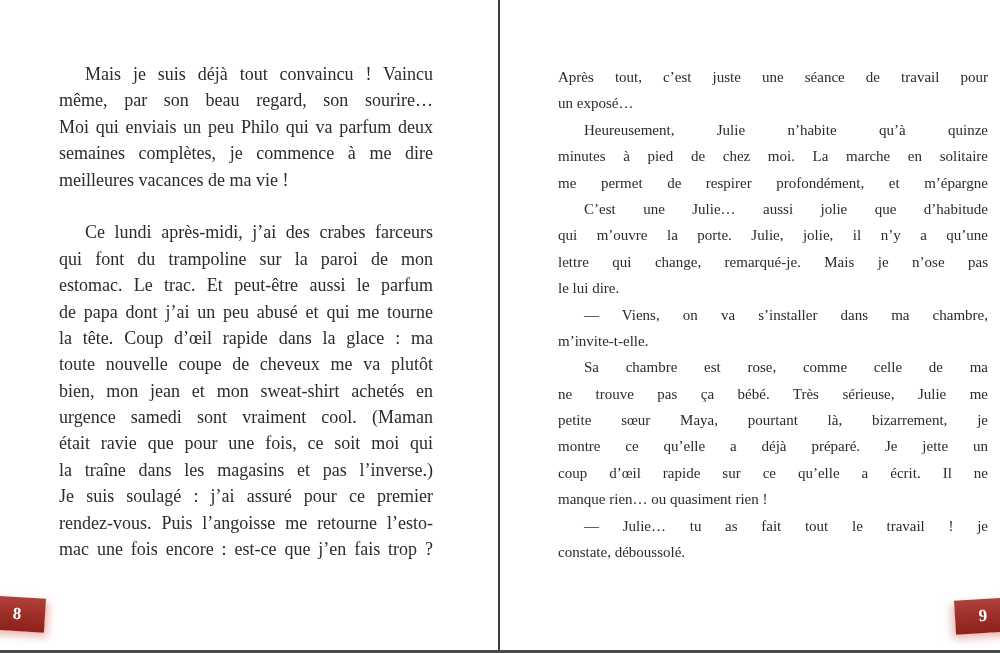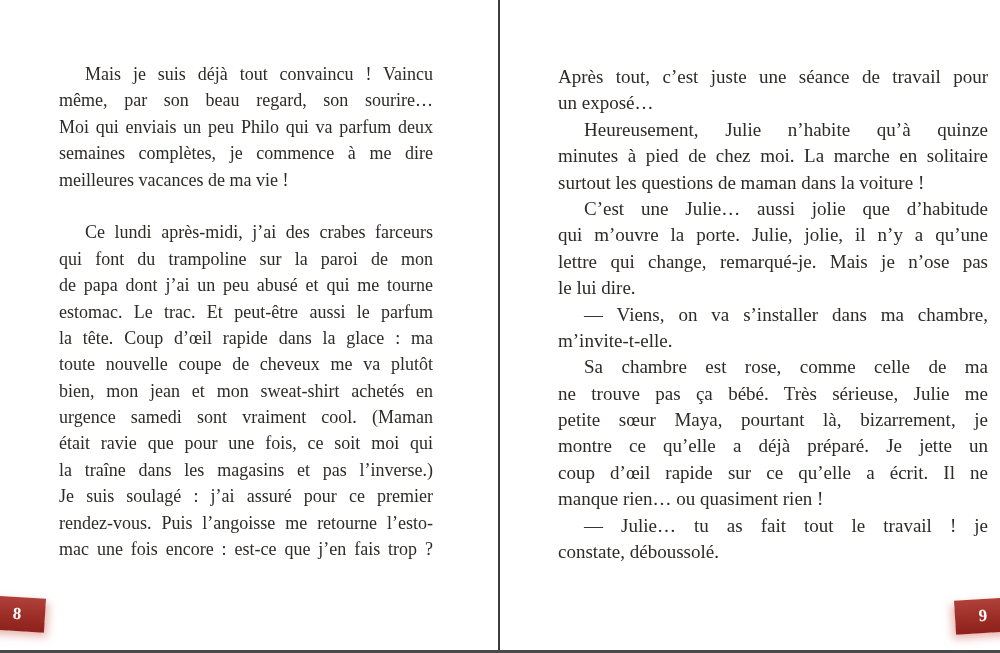--- a/index.html
+++ b/index.html
@@ -18,21 +18,21 @@
   .bottom-edge {
     position:absolute; left:0; bottom:0;
     width:1000px; height:3px;
     background:#4a4a4a;
   }
   .page-text {
     position:absolute;
     color:#2e2a28;
   }
   .left-text  { left:59px;  top:61px; width:374px; font-size:18px;   line-height:26.4px; }
-  .right-text { left:558px; top:64px; width:430px; font-size:19px; line-height:26.4px; }
+  .right-text { left:558px; top:64px; width:430px; font-size:15px; line-height:26.4px; }
   .para { margin:0; }
   .para.gap { margin-top:26.4px; }
   .line {
     height:26.4px;
     text-align:justify;
     text-align-last:justify;
     overflow:hidden;
   }
   .line.end { text-align-last:left; }
   .line.indent { text-indent:26px; }
@@ -65,43 +65,43 @@
   <div class="para">
     <div class="line indent">Mais je suis déjà tout convaincu ! Vaincu</div>
     <div class="line">même, par son beau regard, son sourire…</div>
     <div class="line">Moi qui enviais un peu Philo qui va parfum deux</div>
     <div class="line">semaines complètes, je commence à me dire</div>
     <div class="line end">meilleures vacances de ma vie !</div>
   </div>
   <div class="para gap">
     <div class="line indent">Ce lundi après-midi, j’ai des crabes farceurs</div>
     <div class="line">qui font du trampoline sur la paroi de mon</div>
+    <div class="line">estomac. Le trac. Et peut-être aussi le parfum</div>
     <div class="line">de papa dont j’ai un peu abusé et qui me tourne</div>
-    <div class="line">estomac. Le trac. Et peut-être aussi le parfum</div>
     <div class="line">la tête. Coup d’œil rapide dans la glace : ma</div>
     <div class="line">toute nouvelle coupe de cheveux me va plutôt</div>
     <div class="line">bien, mon jean et mon sweat-shirt achetés en</div>
     <div class="line">urgence samedi sont vraiment cool. (Maman</div>
     <div class="line">était ravie que pour une fois, ce soit moi qui</div>
     <div class="line">la traîne dans les magasins et pas l’inverse.)</div>
     <div class="line">Je suis soulagé : j’ai assuré pour ce premier</div>
     <div class="line">rendez-vous. Puis l’angoisse me retourne l’esto-</div>
     <div class="line">mac une fois encore : est-ce que j’en fais trop ?</div>
   </div>
 </div>
 
 <div class="page-text right-text">
   <div class="para">
     <div class="line">Après tout, c’est juste une séance de travail pour</div>
     <div class="line end">un exposé…</div>
   </div>
   <div class="para">
     <div class="line indent">Heureusement, Julie n’habite qu’à quinze</div>
     <div class="line">minutes à pied de chez moi. La marche en solitaire</div>
-    <div class="line end">surtout les questions de maman dans la voiture !</div>
+    <div class="line">me permet de respirer profondément, et m’épargne</div>
   </div>
   <div class="para">
     <div class="line indent">C’est une Julie… aussi jolie que d’habitude</div>
     <div class="line">qui m’ouvre la porte. Julie, jolie, il n’y a qu’une</div>
     <div class="line">lettre qui change, remarqué-je. Mais je n’ose pas</div>
     <div class="line end">le lui dire.</div>
   </div>
   <div class="para">
     <div class="line indent">— Viens, on va s’installer dans ma chambre,</div>
     <div class="line end">m’invite-t-elle.</div>

